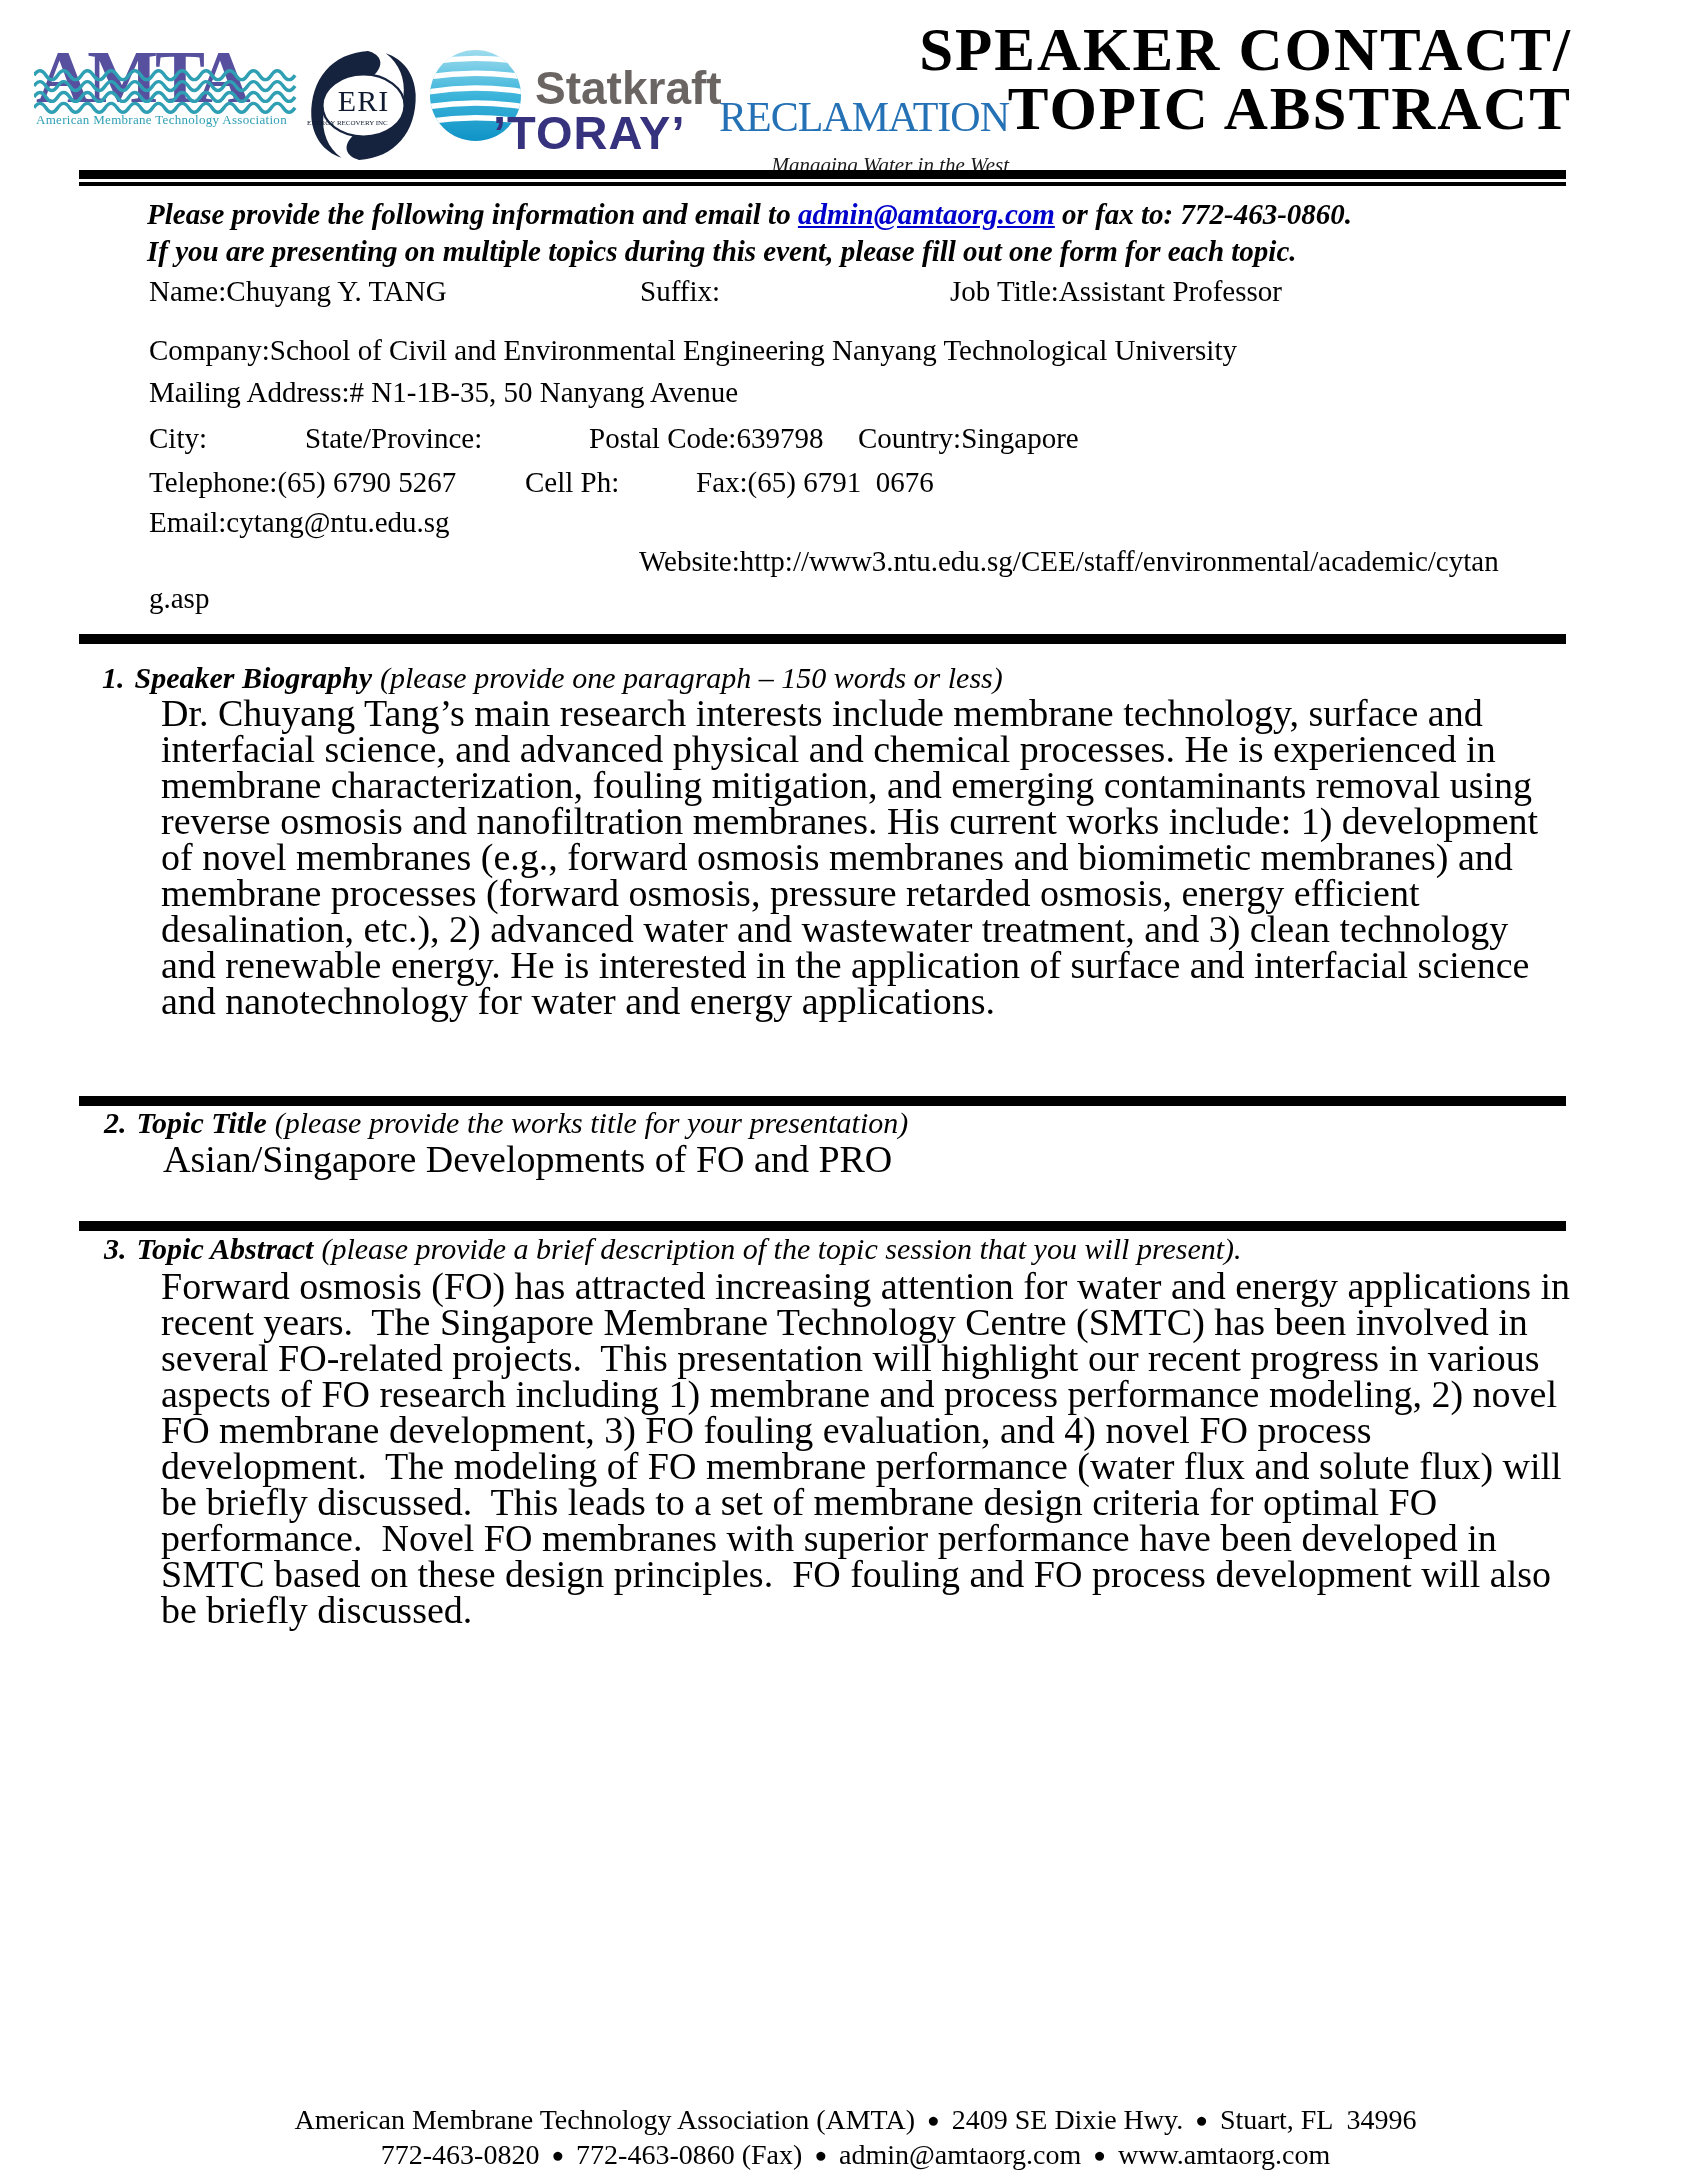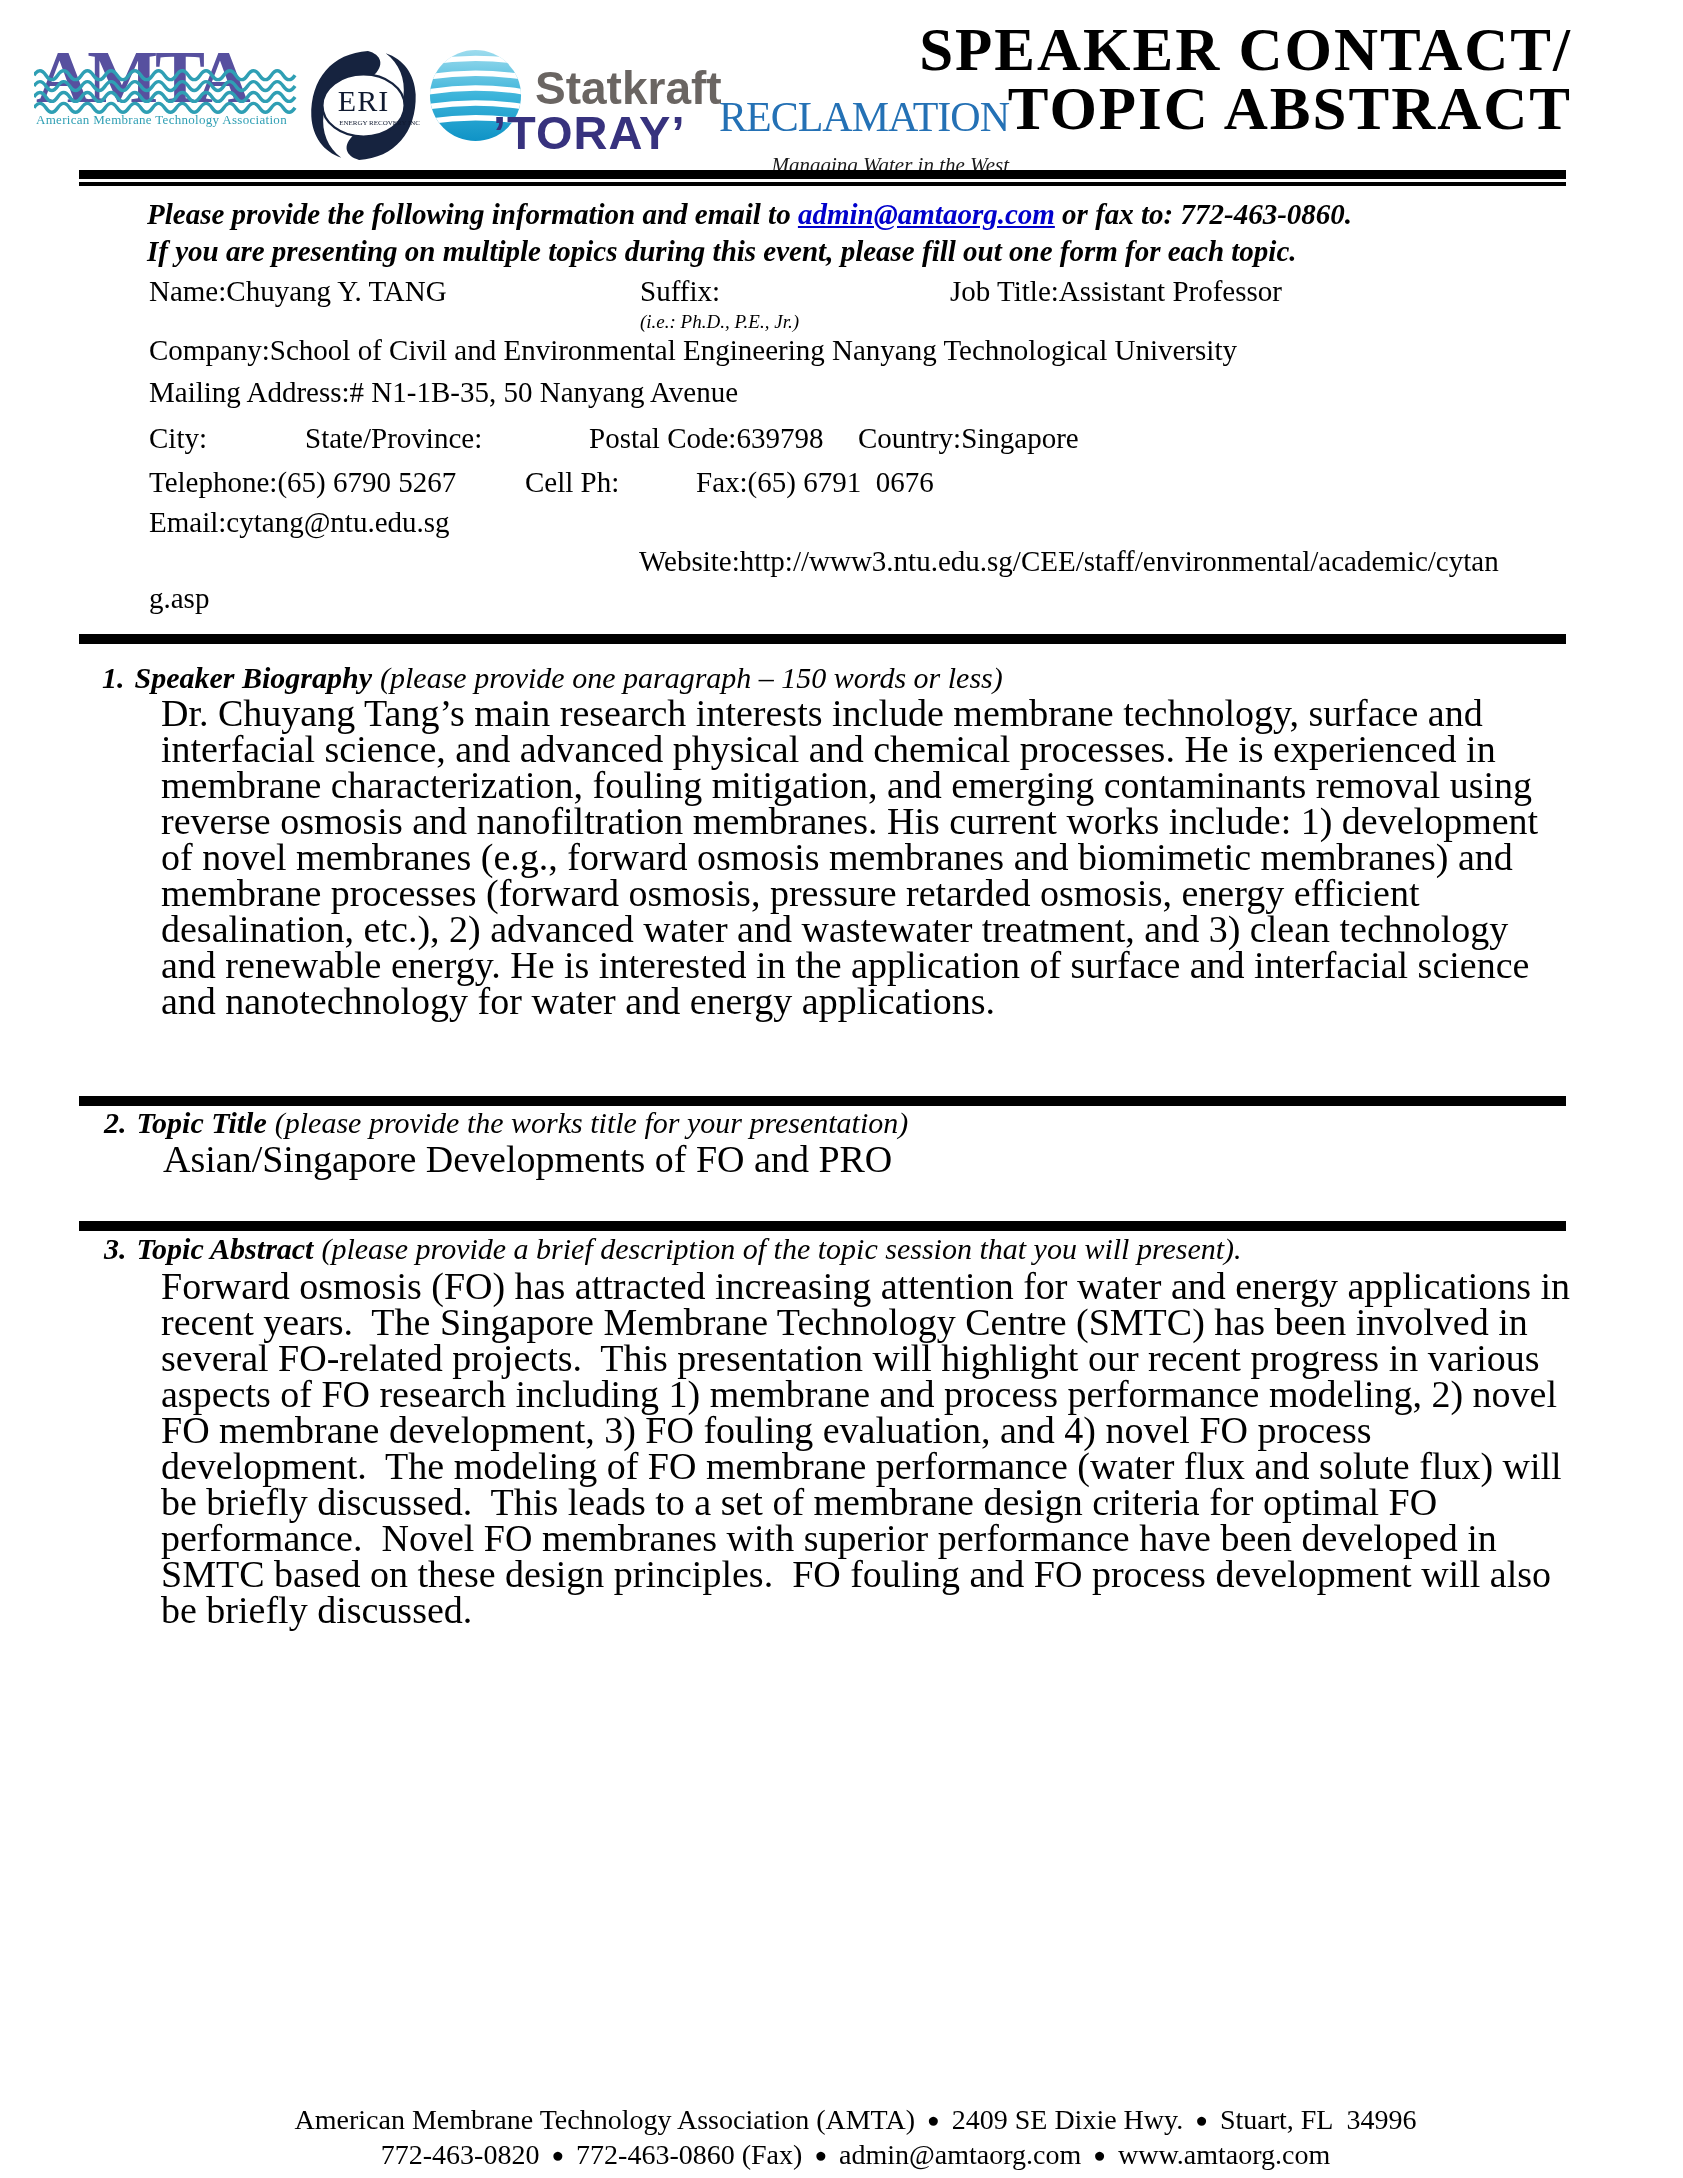--- a/index.html
+++ b/index.html
@@ -15,21 +15,21 @@
   .amta-text {
     display:block; font-weight:bold; font-size:75px; line-height:69px;
     letter-spacing:-3px; color:#57509f; font-family:"Liberation Serif",serif;
   }
   .amta-waves { position:absolute; left:-2px; top:26px; pointer-events:none; }
   .amta-caption { display:block; font-size:13px; color:#2f9fb4; letter-spacing:0.3px; margin-top:1px; white-space:nowrap; }
 
   .eri { left:307px; top:50px; width:113px; height:111px; }
   .eri-text { position:absolute; left:0; top:34px; width:113px; text-align:center;
     font-size:30px; font-family:"Liberation Serif",serif; color:#101a30; letter-spacing:1px; }
-  .eri-caption { position:absolute; left:0; top:69px; width:113px; text-align:right;
+  .eri-caption { position:absolute; left:0; top:69px; width:113px; text-align:left;
     font-size:7px; color:#101a30; white-space:nowrap; }
 
   .globe { left:428px; top:48px; }
   .statkraft-text { left:535px; top:61px; font-family:"Liberation Sans",sans-serif;
     font-weight:bold; font-size:46px; color:#6a6562; letter-spacing:0px; }
   .toray-text { left:493px; top:105px; font-family:"Liberation Sans",sans-serif;
     font-weight:bold; font-size:47px; color:#37327e; letter-spacing:1px; }
 
   .reclamation { left:719px; top:97px; }
   .reclamation-text { display:block; font-size:42px; color:#2471b5; letter-spacing:-1px;
@@ -134,23 +134,20 @@
   <div class="abs hdr-rule"></div>
 
   <div class="abs intro intro-1"><span>Please provide the following information and email to </span><a class="email-link">admin@amtaorg.com</a><span> or fax to: 772-463-0860.</span></div>
   <div class="abs intro intro-2">If you are presenting on multiple topics during this event, please fill out one form for each topic.</div>
 
   <div class="abs frow" style="top:275px">
     <span class="fitem" style="left:149px"><span class="label">Name:</span><span class="value">Chuyang Y. TANG</span></span>
     <span class="fitem" style="left:640px"><span class="label">Suffix:</span></span>
     <span class="fitem" style="left:950px"><span class="label">Job Title:</span><span class="value">Assistant Professor</span></span>
   </div>
-  <div class="abs frow" style="top:311px">
-    <span class="fitem suffix-note" style="left:640px">(i.e.: Ph.D., P.E., Jr.)</span>
-  </div>
   <div class="abs frow" style="top:334px">
     <span class="fitem" style="left:149px"><span class="label">Company:</span><span class="value">School of Civil and Environmental Engineering Nanyang Technological University</span></span>
   </div>
   <div class="abs frow" style="top:376px">
     <span class="fitem" style="left:149px"><span class="label">Mailing Address:</span><span class="value"># N1-1B-35, 50 Nanyang Avenue</span></span>
   </div>
   <div class="abs frow" style="top:422px">
     <span class="fitem" style="left:149px"><span class="label">City:</span></span>
     <span class="fitem" style="left:305px"><span class="label">State/Province:</span></span>
     <span class="fitem" style="left:589px"><span class="label">Postal Code:</span><span class="value">639798</span></span>

